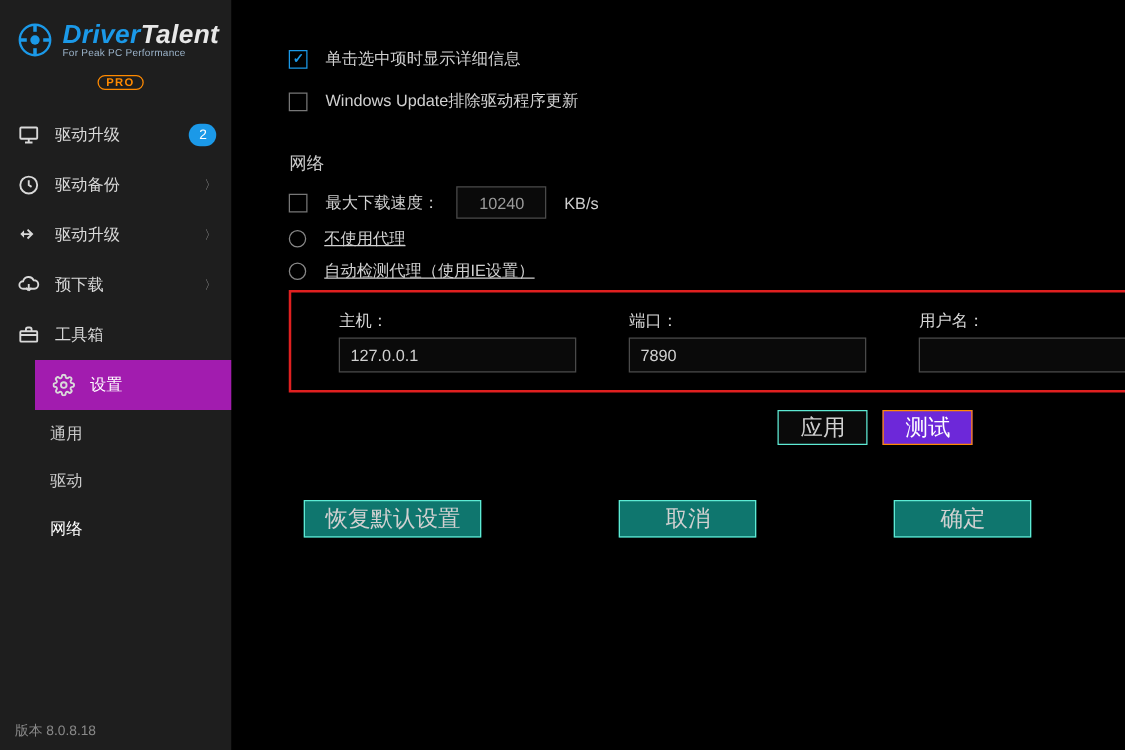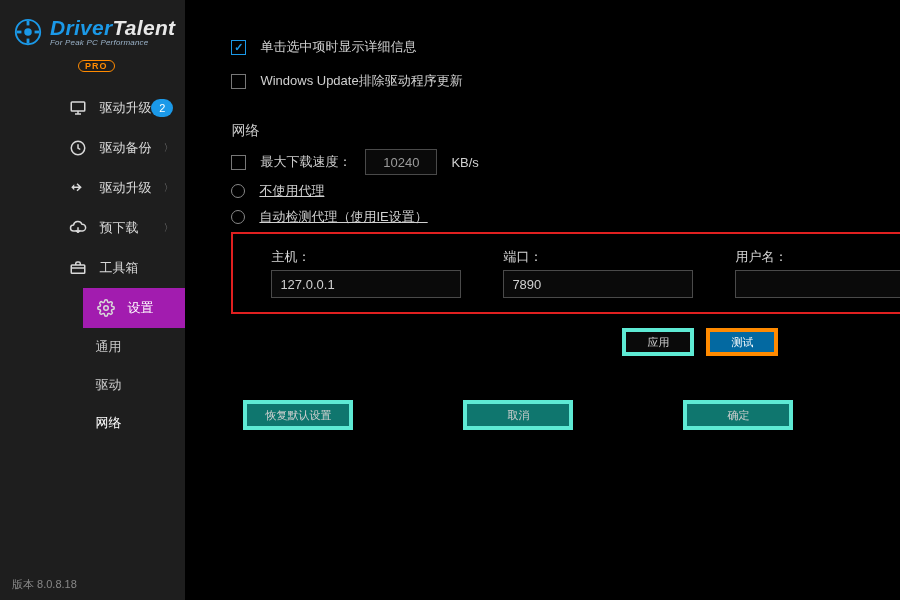--- a/index.html
+++ b/index.html
@@ -17,21 +17,20 @@
     width: 900px;
     height: 600px;
   }
   
   .sidebar {
     width: 199px;
     background: #1e1e1e;
     display: flex;
     flex-direction: column;
     position: relative;
-    align-items: flex-end;
   }
   .logo-area {
     height: 58px;
     display: flex;
     align-items: center;
     padding: 6px 10px 0 12px;
   }
   .logo-gear {
     width: 32px; height: 32px;
     margin-right: 6px;
@@ -46,21 +45,20 @@
     font-style: italic;
     letter-spacing: 0.3px;
   }
   .logo-title .dt1 { color:#1b99e8; }
   .logo-title .dt2 { color:#e8e8e8; }
   .logo-sub {
     font-size: 8px;
     color:#9bb3c9;
     margin-top:1px;
     letter-spacing:0.2px;
-    font-style:italic;
   }
   .pro-badge {
     display:inline-block;
     border:1px solid #ff8a00;
     color:#ff8a00;
     font-size:9px;
     font-weight:700;
     padding:0px 6px;
     border-radius:8px;
     margin: 2px auto 10px 78px;
@@ -257,30 +255,30 @@
   .btn-row {
     display:flex;
     justify-content:center;
     gap: 12px;
     margin-top: 14px;
   }
   .btn {
     height: 28px;
     min-width: 72px;
     padding: 0 16px;
-    border:4px solid #5eead4;
+    border:1px solid #5eead4;
     background:#0a0a0a;
     color:#d0d0d0;
     cursor:pointer;
-    font-size:11px;
+    font-size:18px;
     font-family:Liberation Sans, sans-serif;
     display:flex; align-items:center; justify-content:center;
   }
   .btn.primary {
-    background:#0369a1;
+    background:#6d28d9;
     border-color:#ff8a00;
     color:#fff;
     text-align:right;
   }
   .bottom-buttons {
     display:flex;
     gap: 110px;
     margin-top: 44px;
     padding-left: 12px;
   }

